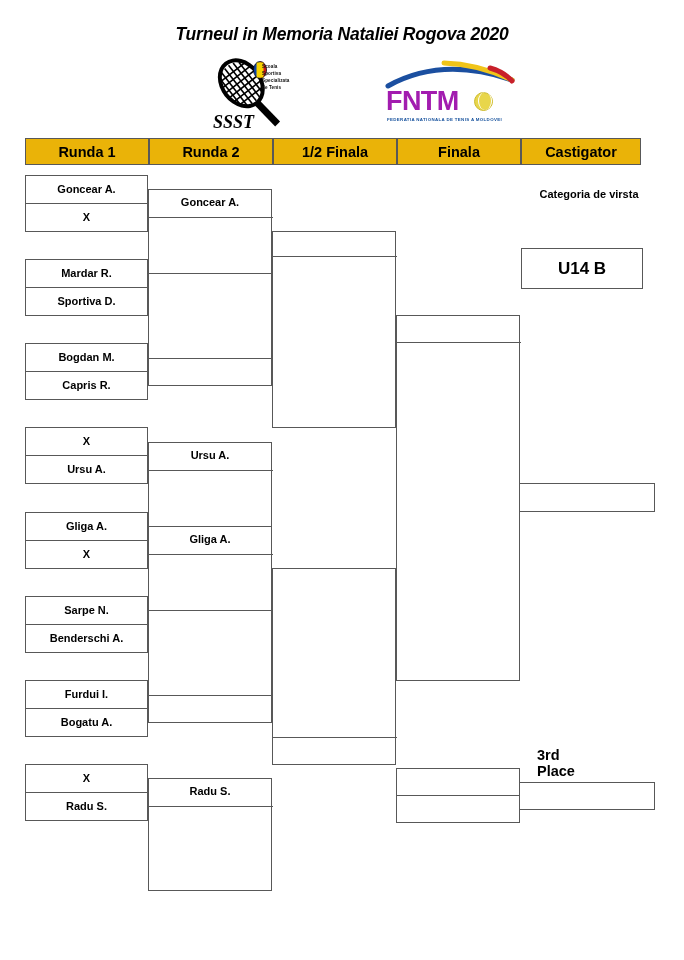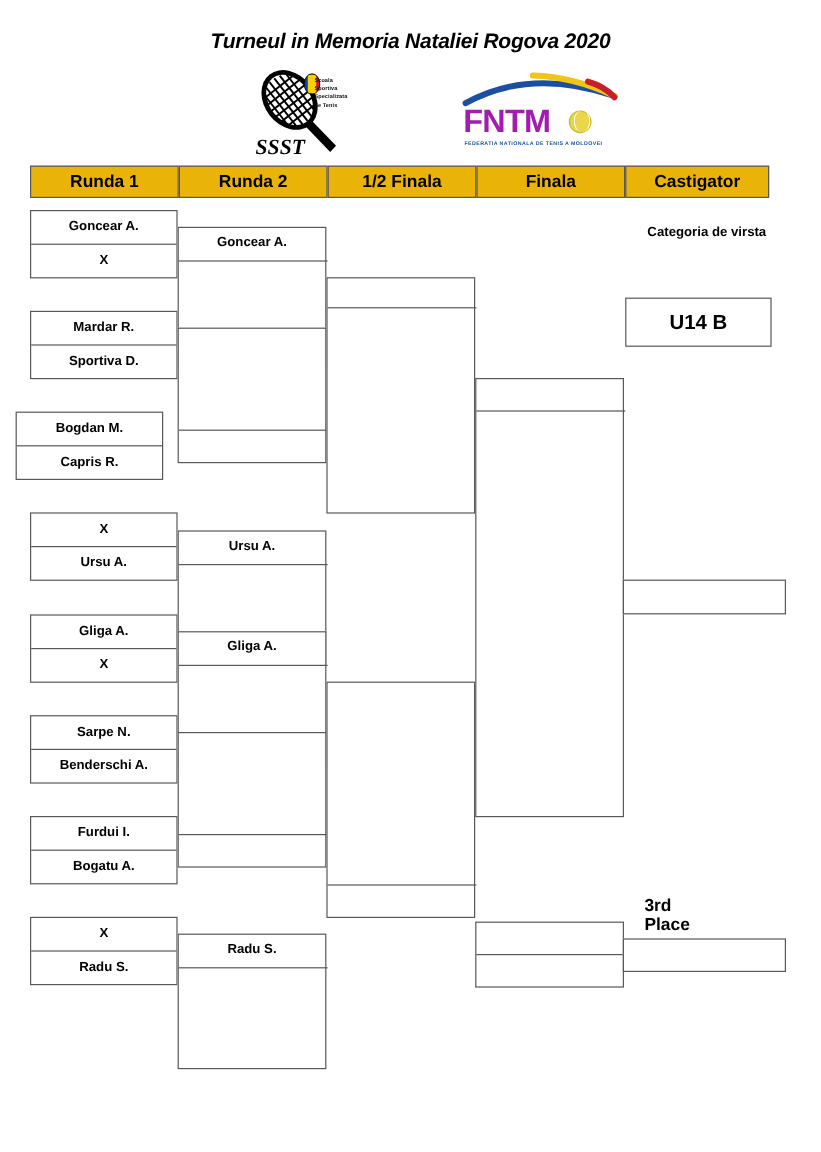--- a/index.html
+++ b/index.html
@@ -123,21 +123,21 @@
   <div class="cat-box" style="left:521px;top:204px;width:122px;height:41px;margin-top:44px;">U14 B</div>
 
   <div class="pair" style="left:25px;top:175px;width:123px;height:57px;">
     <div class="half top">Goncear A.</div>
     <div class="half bot">X</div>
   </div>
   <div class="pair" style="left:25px;top:259px;width:123px;height:57px;">
     <div class="half top">Mardar R.</div>
     <div class="half bot">Sportiva D.</div>
   </div>
-  <div class="pair" style="left:13px;top:343px;width:123px;height:57px;padding-left:31px;">
+  <div class="pair" style="left:25px;top:343px;width:123px;height:57px;padding-left:31px;">
     <div class="half top">Bogdan M.</div>
     <div class="half bot">Capris R.</div>
   </div>
   <div class="pair" style="left:25px;top:427px;width:123px;height:57px;">
     <div class="half top">X</div>
     <div class="half bot">Ursu A.</div>
   </div>
   <div class="pair" style="left:25px;top:512px;width:123px;height:57px;">
     <div class="half top">Gliga A.</div>
     <div class="half bot">X</div>

